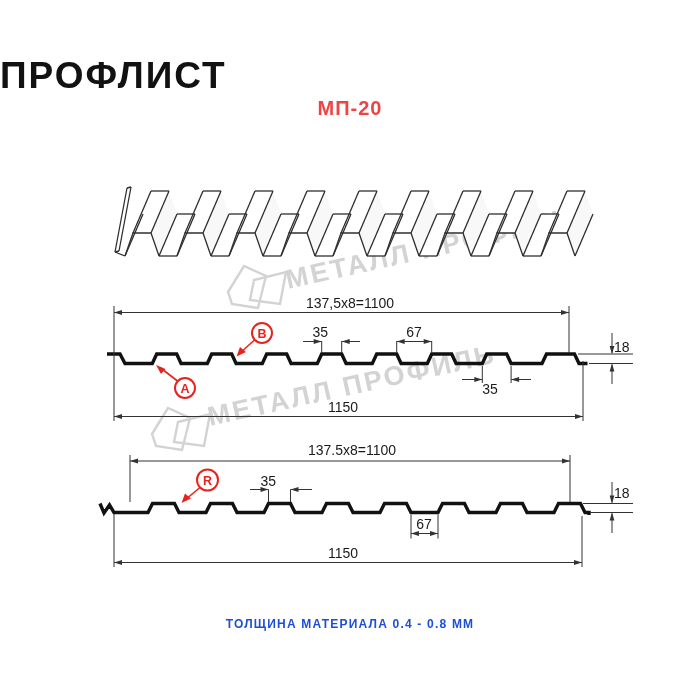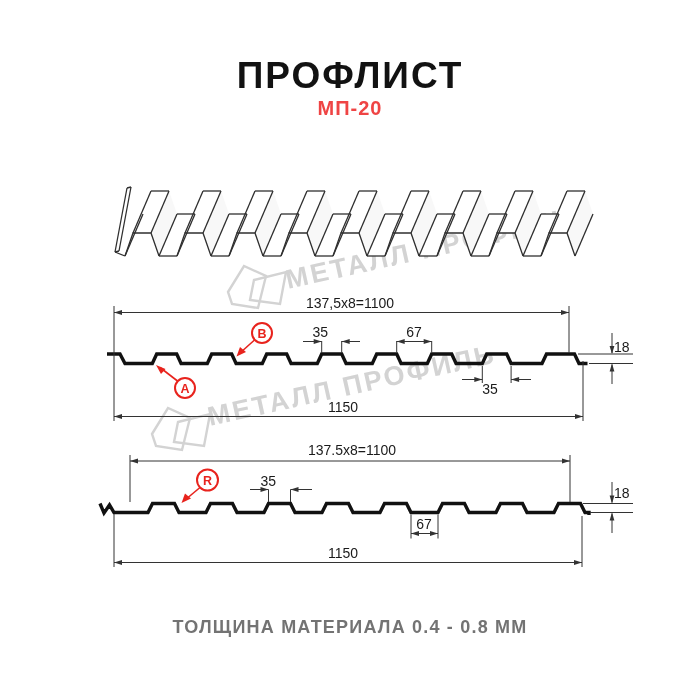--- a/index.html
+++ b/index.html
@@ -1,23 +1,23 @@
 <!DOCTYPE html>
 <html><head>
 <meta charset="utf-8">
 <style>
   html,body{margin:0;padding:0;background:#ffffff;}
   body{width:700px;height:700px;position:relative;overflow:hidden;
        font-family:"Liberation Sans", sans-serif;}
-  .title{position:absolute;left:0;top:55px;width:700px;text-align:center;
+  .title{position:absolute;left:0;top:55px;width:700px;
          font-size:37px;font-weight:800;letter-spacing:2px;color:#121212;}
   .subtitle{position:absolute;left:0;top:97px;width:700px;text-align:center;
          font-size:20px;font-weight:600;letter-spacing:1px;color:#ef4444;}
   .footer{position:absolute;left:0;top:617px;width:700px;text-align:center;
-         font-size:18px;font-weight:600;letter-spacing:1.2px;color:#737373;}
+         font-size:12px;font-weight:600;letter-spacing:1.2px;color:#1d4ed8;}
   svg{position:absolute;left:0;top:0;}
   .dimtext{font-size:14px;fill:#1a1a1a;}
   .redlabel{font-size:12.5px;font-weight:700;}
 </style>
 </head>
 <body>
 
 <div class="title">ПРОФЛИСТ</div>
 <div class="subtitle">МП-20</div>
 <div class="footer">ТОЛЩИНА МАТЕРИАЛА 0.4 - 0.8 ММ</div>

